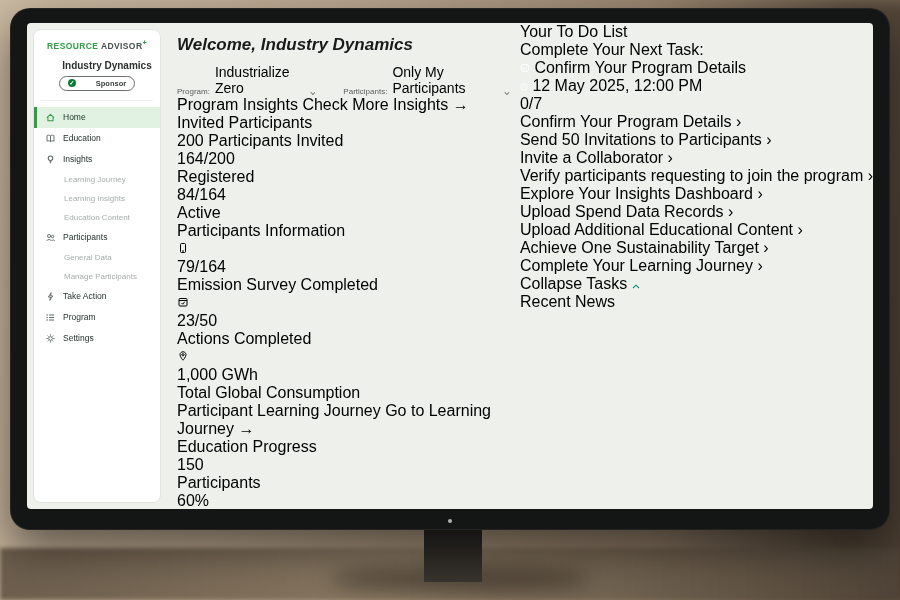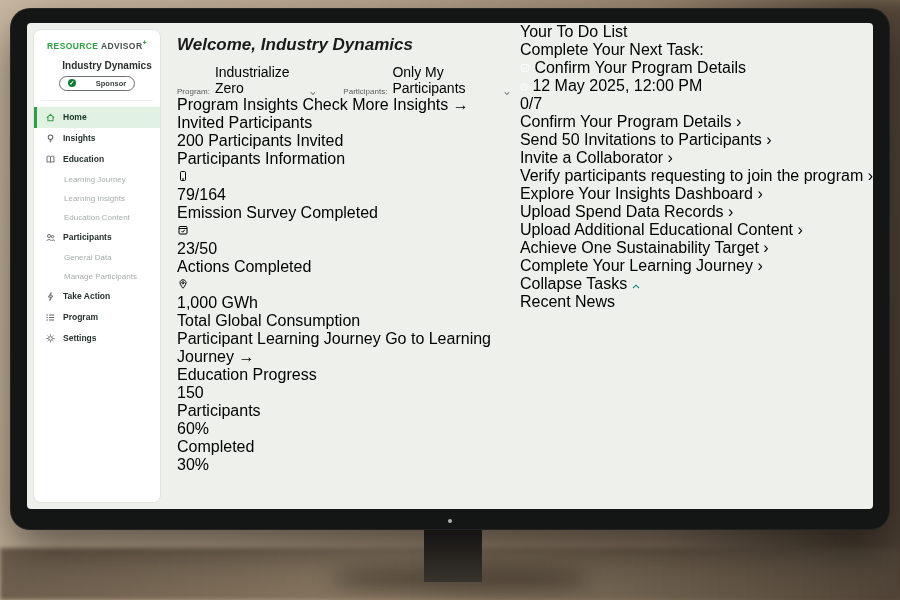--- a/index.html
+++ b/index.html
@@ -32,21 +32,21 @@
   .logo .lg-green { color:#2f9e44; }
   .logo .lg-dark { color:#474f4c; }
   .logo .lg-plus { color:#2f9e44; font-size:7px; vertical-align:super; }
   .org { text-align:center; font-size:10px; font-weight:bold; color:#2b2f2d; margin-top:9px;padding-left:20px; }
   .badge { display:flex; align-items:center; gap:20px; width:max-content; margin:5px auto 0;
     border:1px solid #6a706d; border-radius:10px; padding:2px 8px; font-size:7.5px; font-weight:bold; color:#3a3f3d; cursor:pointer; }
   .badge-ic { width:8px; height:8px; border-radius:50%; background:#0d7d35; color:#fff;
     font-size:6px; line-height:8px; text-align:center; }
   .side-div { border-top:1px solid #ececec; margin:9px 7px 6px; }
   .nav-item { display:flex; align-items:center; gap:7px; height:21px; padding-left:11px;
-    font-size:8.5px; font-weight:bold; color:#273230; cursor:pointer; }
+    font-size:8.5px; font-weight:normal; color:#273230; cursor:pointer; }
   .nav-item svg { flex:none; color:#5c6662; }
   .nav-item.active { background:#e2f2e2; border-left:3px solid #2f9e44; padding-left:8px; color:#173523; }
   .nav-item.active svg { color:#2f9e44; }
   .nav-sub { display:flex; align-items:center; height:19px; padding-left:30px;
     font-size:8px; color:#a7adab; cursor:pointer; }
 
   
   .main { flex:1; min-width:0; padding:10px 10px 0 12px; }
   h1 { font-size:17px; font-weight:bold; color:#1b1b1b; margin:2px 0 9px;font-style:italic; }
   .filters { display:flex; gap:28px; align-items:center; }
@@ -161,30 +161,30 @@
       <div class="side-div"></div>
 
       <div class="nav-item active">
         <svg width="11" height="11" viewBox="0 0 12 12">
             <path d="M2 6.2 L6 2.6 L10 6.2 M3.2 5.4 V9.6 H8.8 V5.4" stroke="currentColor" stroke-width="1.1" fill="none"></path>
           </svg>
         <span>Home</span>
       </div>
       <div class="nav-item">
         <svg width="11" height="11" viewBox="0 0 12 12">
+            <path d="M6 3 C4.8 2.2 3 2.2 2.2 2.8 V9 C3 8.4 4.8 8.4 6 9.2 C7.2 8.4 9 8.4 9.8 9 V2.8 C9 2.2 7.2 2.2 6 3 Z M6 3 V9.2" stroke="currentColor" stroke-width="1" fill="none"></path>
+          </svg>
+        <span>Education</span>
+      </div>
+      <div class="nav-item">
+        <svg width="11" height="11" viewBox="0 0 12 12">
             <circle cx="6" cy="4.6" r="2.5" stroke="currentColor" stroke-width="1.1" fill="none"></circle>
             <path d="M4.9 8 h2.2 M5.2 9.6 h1.6" stroke="currentColor" stroke-width="1.1" fill="none"></path>
           </svg>
         <span>Insights</span>
-      </div>
-      <div class="nav-item">
-        <svg width="11" height="11" viewBox="0 0 12 12">
-            <path d="M6 3 C4.8 2.2 3 2.2 2.2 2.8 V9 C3 8.4 4.8 8.4 6 9.2 C7.2 8.4 9 8.4 9.8 9 V2.8 C9 2.2 7.2 2.2 6 3 Z M6 3 V9.2" stroke="currentColor" stroke-width="1" fill="none"></path>
-          </svg>
-        <span>Education</span>
       </div>
       <div class="nav-sub">Learning Journey</div>
       <div class="nav-sub">Learning Insights</div>
       <div class="nav-sub">Education Content</div>
       <div class="nav-item">
         <svg width="11" height="11" viewBox="0 0 12 12">
             <circle cx="4.4" cy="4.4" r="1.7" stroke="currentColor" stroke-width="1" fill="none"></circle>
             <circle cx="8.2" cy="5" r="1.3" stroke="currentColor" stroke-width="1" fill="none"></circle>
             <path d="M2 9.6 C2 7.8 6.8 7.8 6.8 9.6 M7.6 9.6 C7.6 8.2 10.4 8.2 10.4 9.6" stroke="currentColor" stroke-width="1" fill="none"></path>
           </svg>
@@ -243,20 +243,30 @@
 
       <div class="cards">
         <div class="card fixed">
           <div class="card-head">Invited Participants</div>
           <div class="card-body donut-wrap">
             <div class="donut">
               <div class="donut-r2"></div>
               <div class="donut-hole">
                 <span class="donut-val">200</span>
                 <span class="donut-lab">Participants Invited</span>
+              </div>
+            </div>
+            <div class="legend-col">
+              <div class="leg-item">
+                <div class="leg-top"><span class="dot" style="background-color: rgb(22, 128, 142);"></span><span class="leg-val">164/200</span></div>
+                <div class="leg-lab">Registered</div>
+              </div>
+              <div class="leg-item">
+                <div class="leg-top"><span class="dot" style="background-color: rgb(18, 55, 78);"></span><span class="leg-val">84/164</span></div>
+                <div class="leg-lab">Active</div>
               </div>
             </div>
           </div>
         </div>
 
         <div class="card">
           <div class="card-head">Participants Information</div>
           <div class="card-body info-rows">
             <div class="info-row">
               <svg width="12" height="12" viewBox="0 0 12 12">

